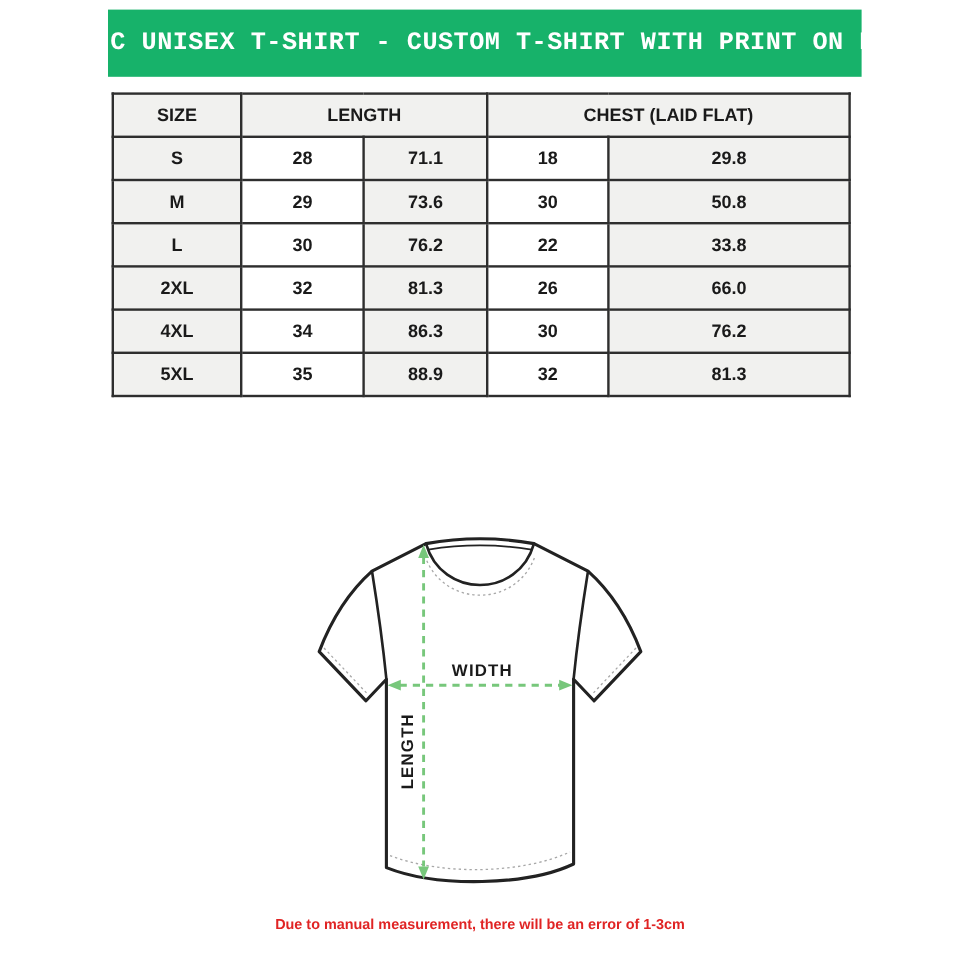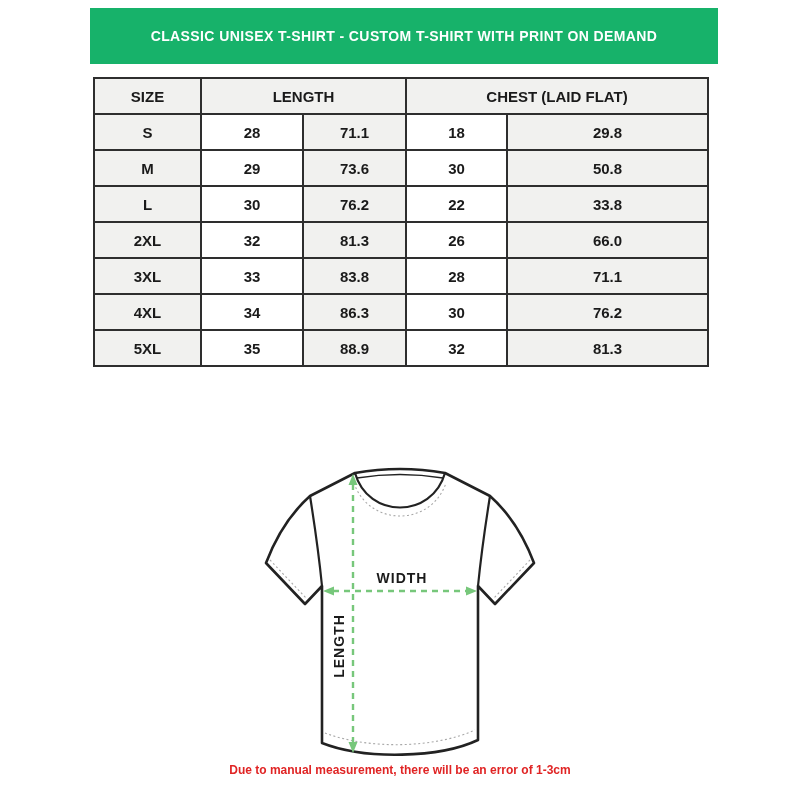--- a/index.html
+++ b/index.html
@@ -17,24 +17,25 @@
     position: absolute;
     left: 90px; top: 8px;
     width: 628px; height: 56px;
     background: var(--banner_green, #17b26a);
     display: flex;
     align-items: center;
     justify-content: center;
   }
   .banner .title {
     color: #ffffff;
-    font-size: 14px;
+    font-size: 21px;
     font-weight: bold;
     letter-spacing: 0.4px;
     white-space: nowrap;
+    font-family: Liberation Mono, monospace;
   }
   
   table.size-table {
     position: absolute;
     left: 93px; top: 77px;
     width: 614px;
     border-collapse: collapse;
     table-layout: fixed;
   }
   .size-table th, .size-table td {
@@ -45,21 +46,21 @@
     font-size: 15px;
     font-weight: bold;
     color: #1a1a1a;
     background: #ffffff;
     padding: 4px;
   }
   .size-table .g { background: var(--cell_gray, #f1f1ef); }
   
   .diagram {
     position: absolute;
-    left: 250px; top: 461px;
+    left: 250px; top: 441px;
     width: 300px; height: 310px;
   }
   .shirt-fill   { fill: #ffffff; stroke: #222222; stroke-width: 2.6; stroke-linejoin: round; }
   .shirt-line   { fill: none; stroke: #222222; stroke-width: 2.2; stroke-linecap: round; }
   .shirt-thin   { fill: none; stroke: #222222; stroke-width: 1.4; stroke-linecap: round; }
   .stitch       { fill: none; stroke: #a8a8a8; stroke-width: 1.1; stroke-dasharray: 2 2.5; }
   .dim-line     { fill: none; stroke: var(--arrow_green, #77c77b); stroke-width: 2.4; stroke-dasharray: 6 5; }
   .dim-head     { fill: var(--arrow_green, #77c77b); stroke: none; }
   .dim-label    { font-family: "Liberation Sans", sans-serif; font-size: 14px; font-weight: bold; letter-spacing: 1px; fill: #1a1a1a; }
   
@@ -120,27 +121,20 @@
         <td class="g">33.8</td>
       </tr>
       <tr>
         <td class="g">2XL</td>
         <td>32</td>
         <td class="g">81.3</td>
         <td>26</td>
         <td class="g">66.0</td>
       </tr>
       <tr>
-        <td class="g">3XL</td>
-        <td>33</td>
-        <td class="g">83.8</td>
-        <td>28</td>
-        <td class="g">71.1</td>
-      </tr>
-      <tr>
         <td class="g">4XL</td>
         <td>34</td>
         <td class="g">86.3</td>
         <td>30</td>
         <td class="g">76.2</td>
       </tr>
       <tr>
         <td class="g">5XL</td>
         <td>35</td>
         <td class="g">88.9</td>

